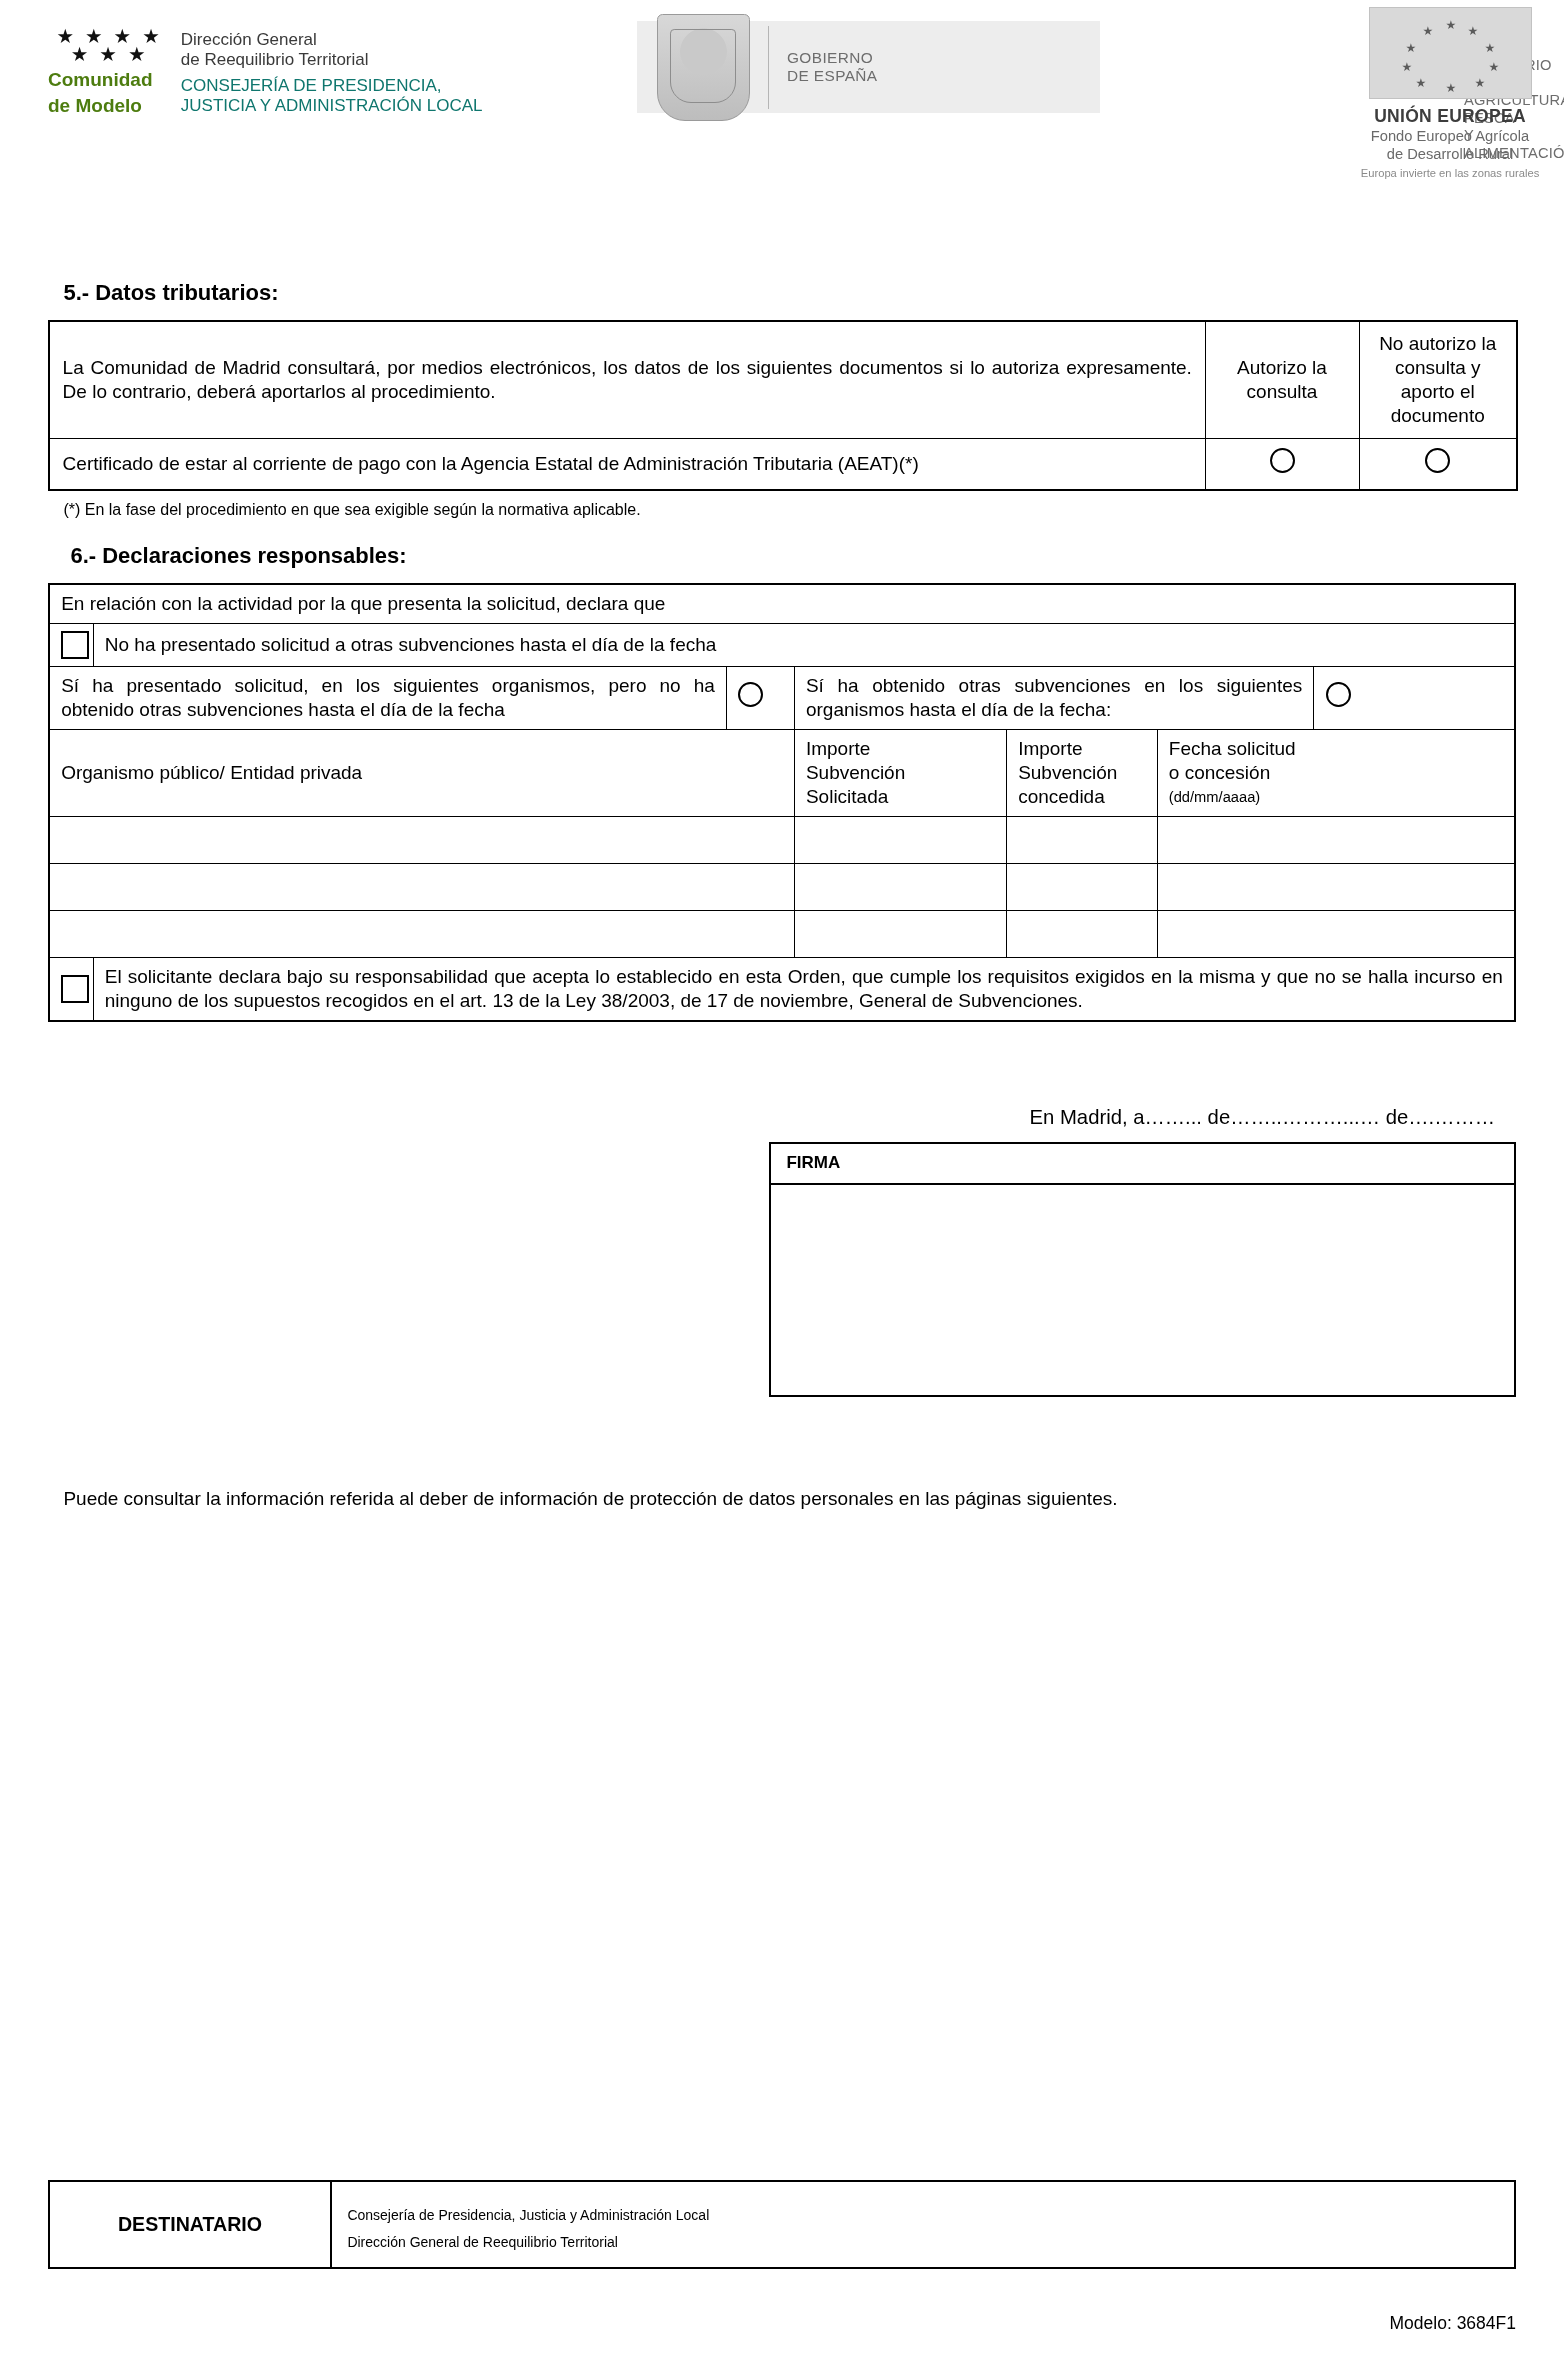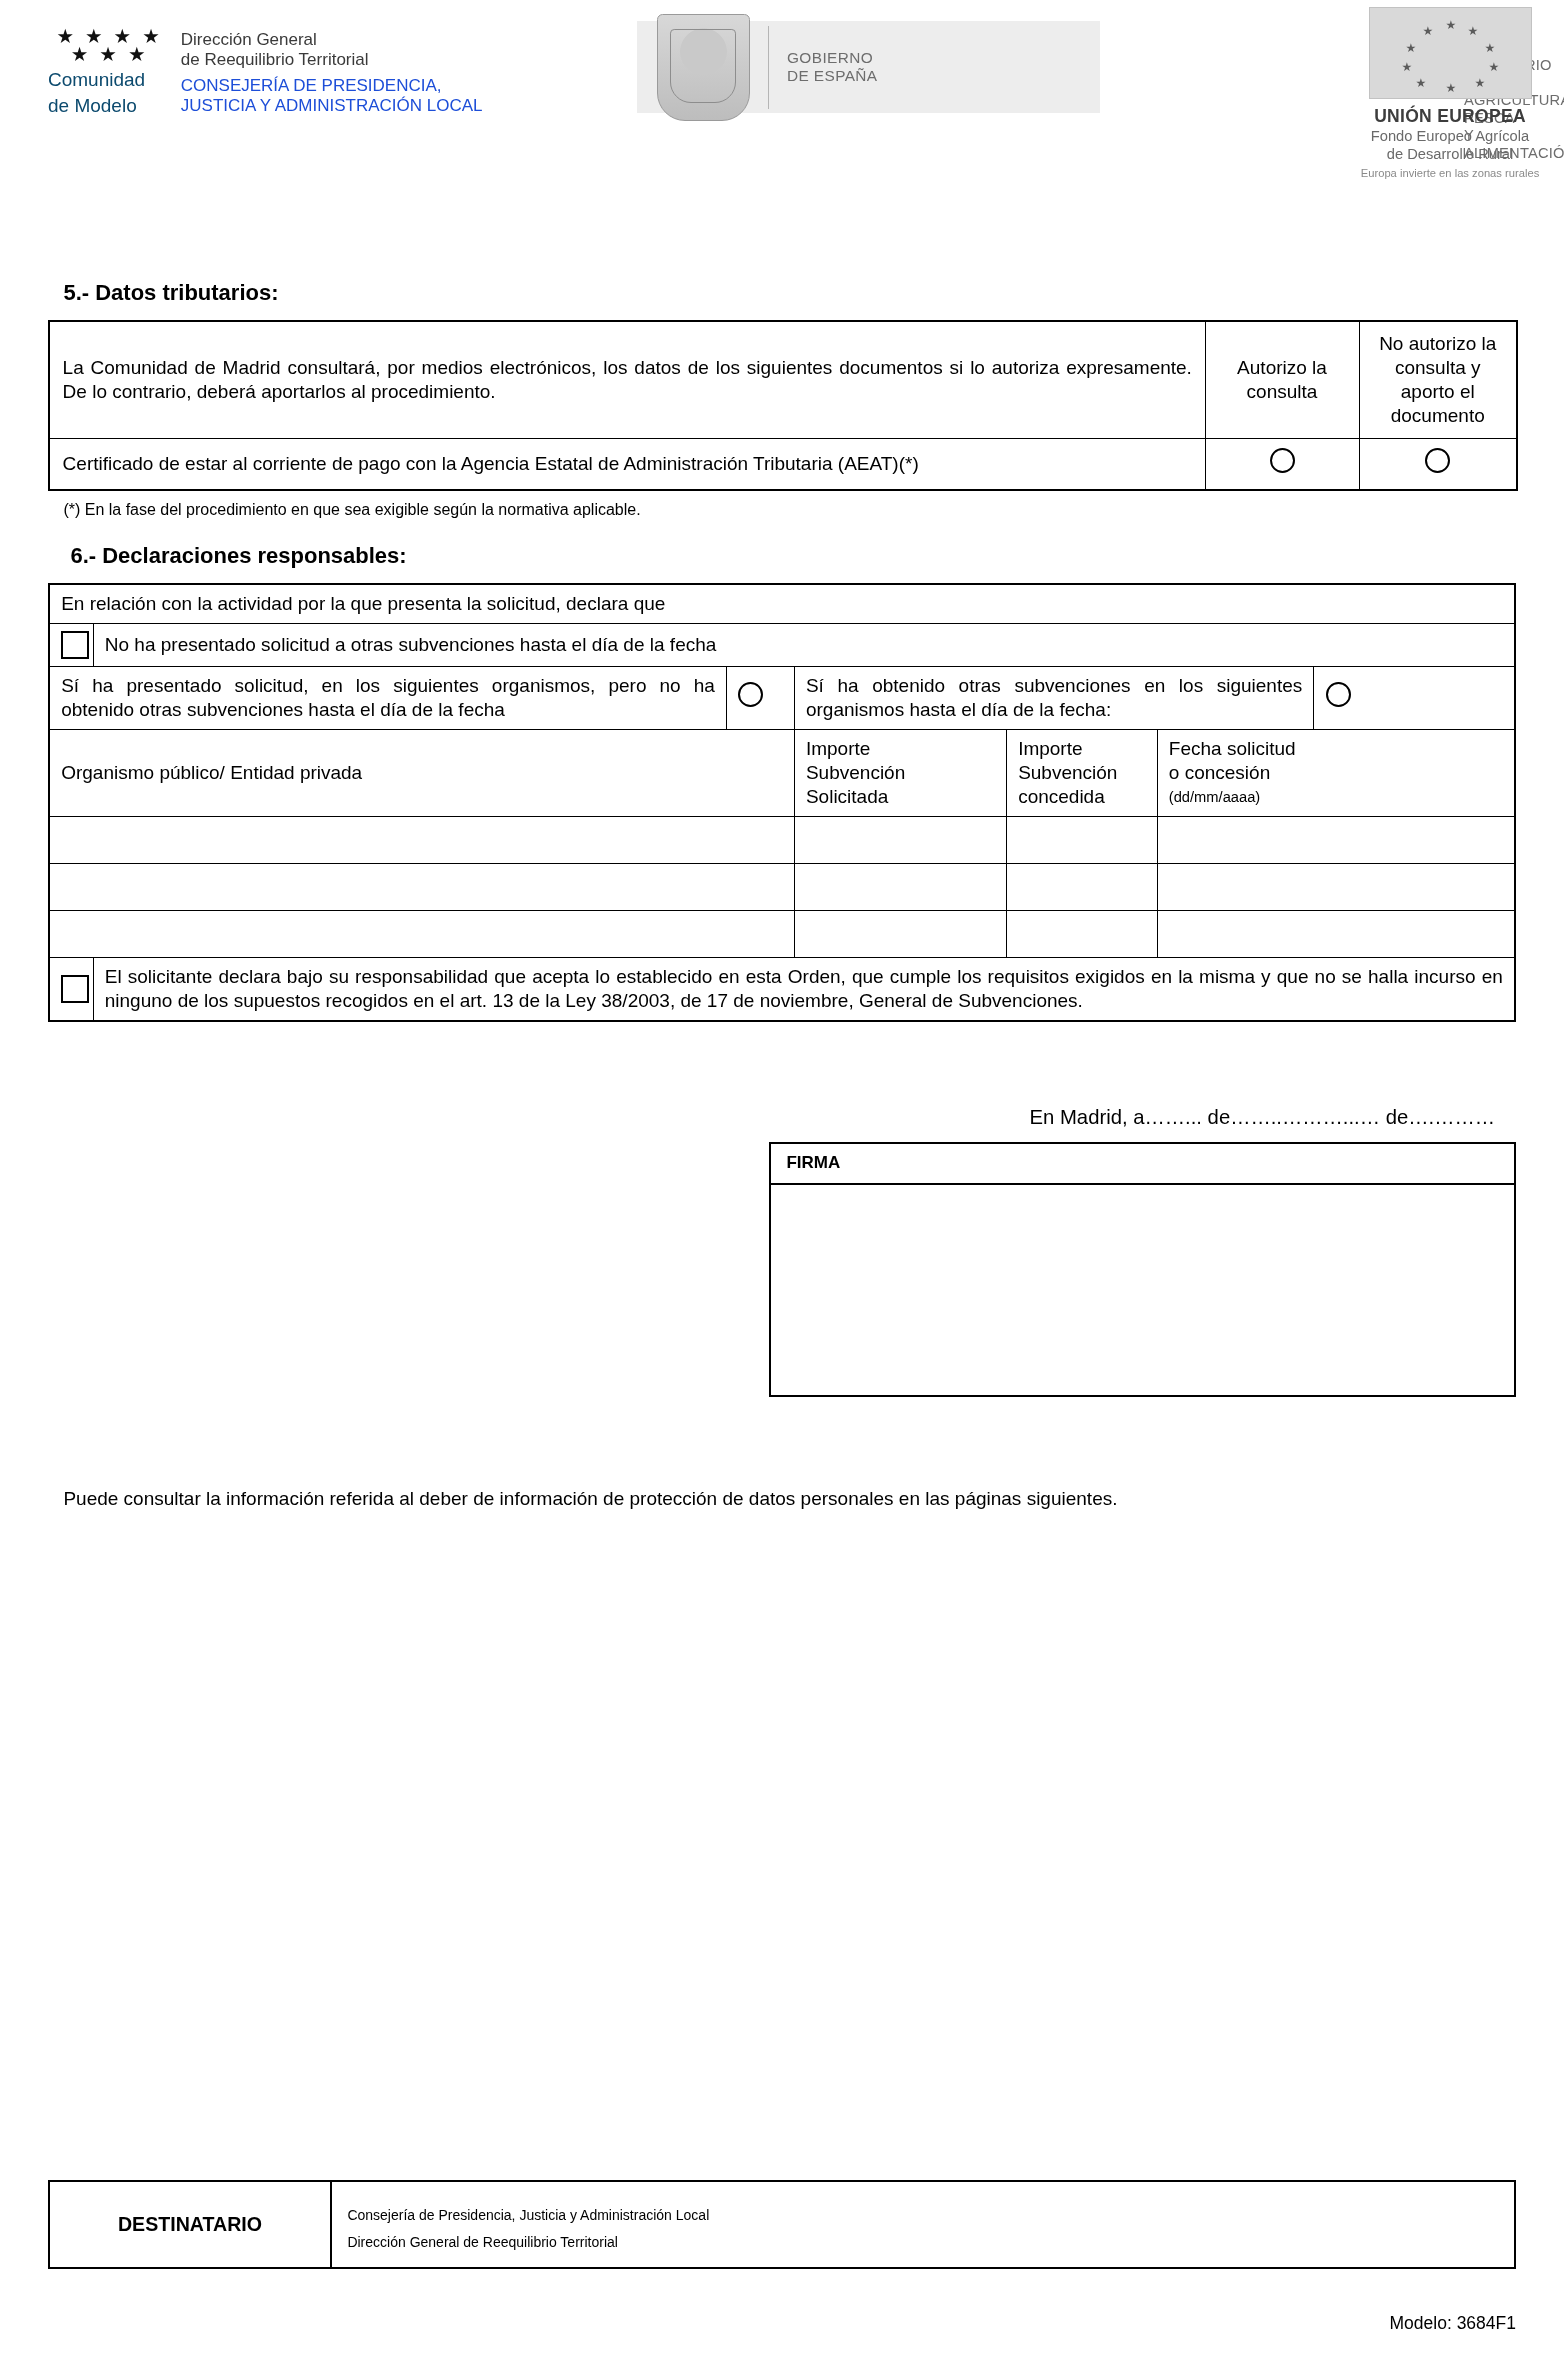--- a/index.html
+++ b/index.html
@@ -43,39 +43,39 @@
   }
   .cm-stars {
     display: block;
     text-align: center;
     font-size: 19.6px;
     line-height: 18px;
     letter-spacing: 2.8px;
     color: #111;
   }
   .cm-name {
-    font-weight: normal;
+    font-weight: bold;
     font-size: 19px;
     line-height: 21px;
     margin-top: 5.6px;
-    color: #0c4a6e;
+    color: #4d7c0f;
   }
   .cm-text {
     padding-left: 9.8px;
     padding-top: 2.8px;
   }
   .cm-text .l1, .cm-text .l2 {
     font-size: 17px;
     line-height: 20.3px;
     color: #3a3a3a;
   }
   .cm-text .l3, .cm-text .l4 {
     font-size: 17px;
     line-height: 20.3px;
-    color: #1d4ed8;
+    color: #0f766e;
     margin-top: 5.6px;
   }
   .cm-text .l4 { margin-top: 0; }
 
   .logo-gob {
     position: absolute;
     left: 589px;
     top: 21px;
     width: 463px;
     height: 92px;

